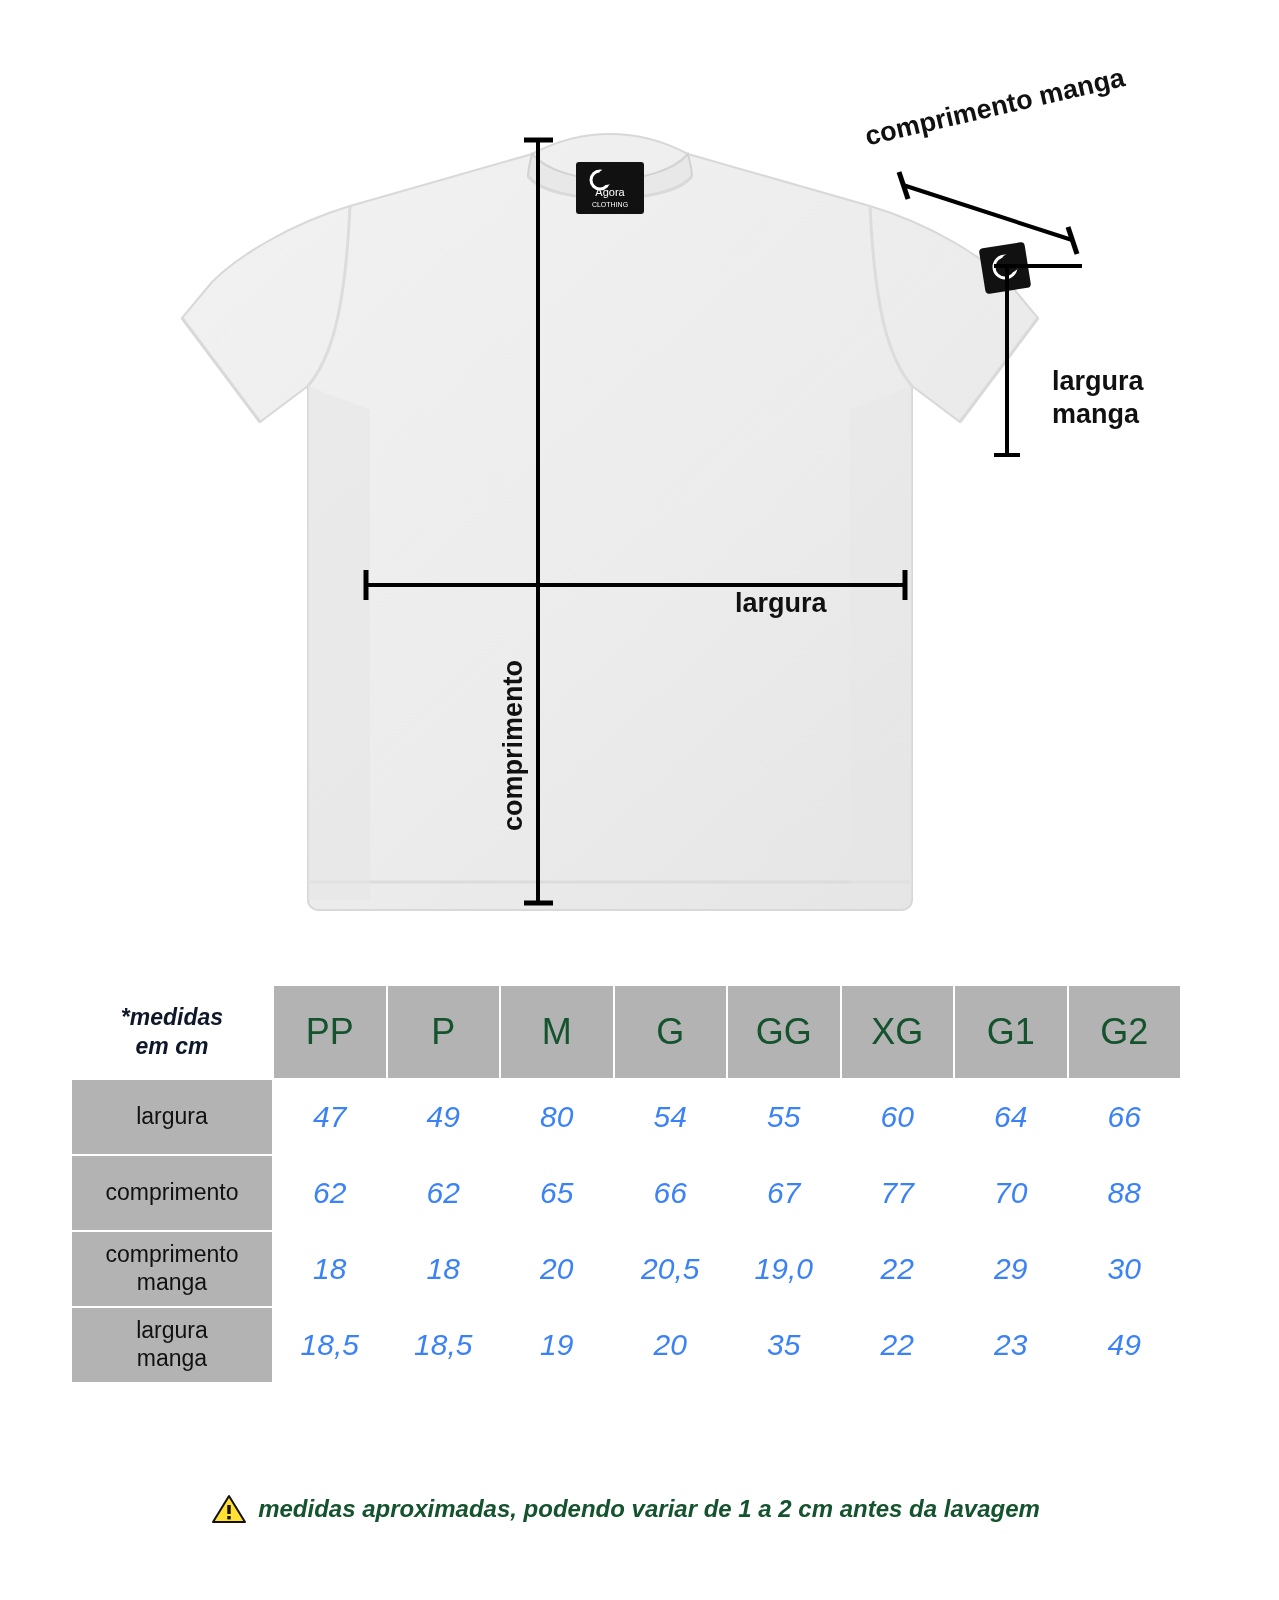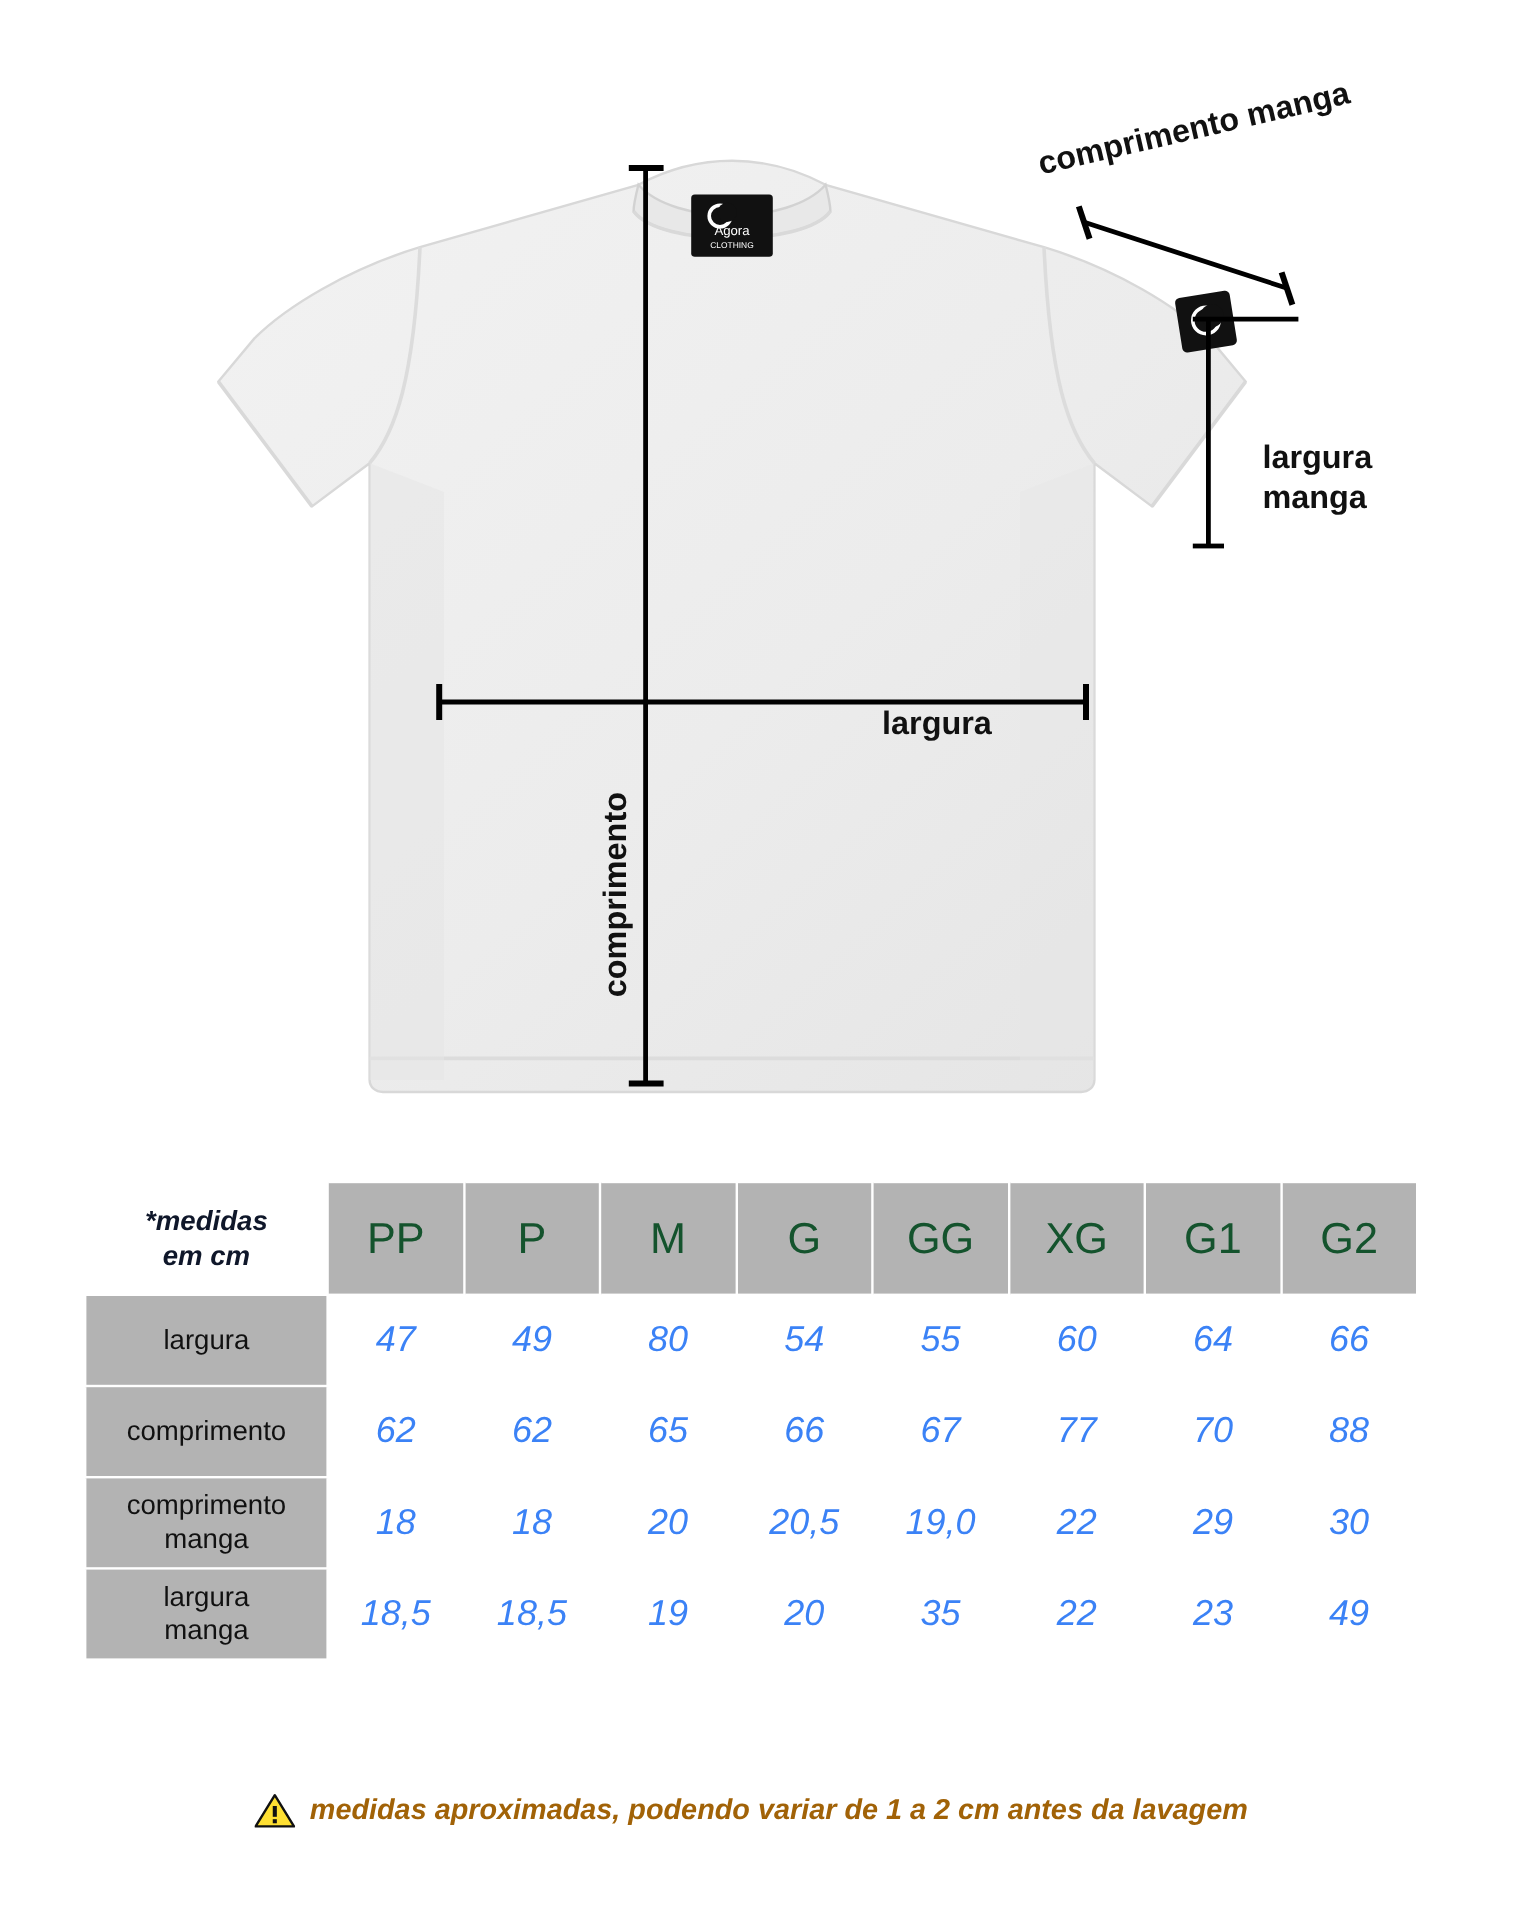--- a/index.html
+++ b/index.html
@@ -133,21 +133,21 @@
 
   #table-note {
     position: absolute;
     left: 70px;
     top: 1494px;
     width: 1112px;
     text-align: center;
     font-size: 24px;
     font-style: italic;
     font-weight: 700;
-    color: #a16207;
+    color: #14532d;
     display: flex;
     align-items: center;
     justify-content: center;
     gap: 12px;
   }
 
   .warn-icon {
     display: inline-block;
     line-height: 0;
   }

